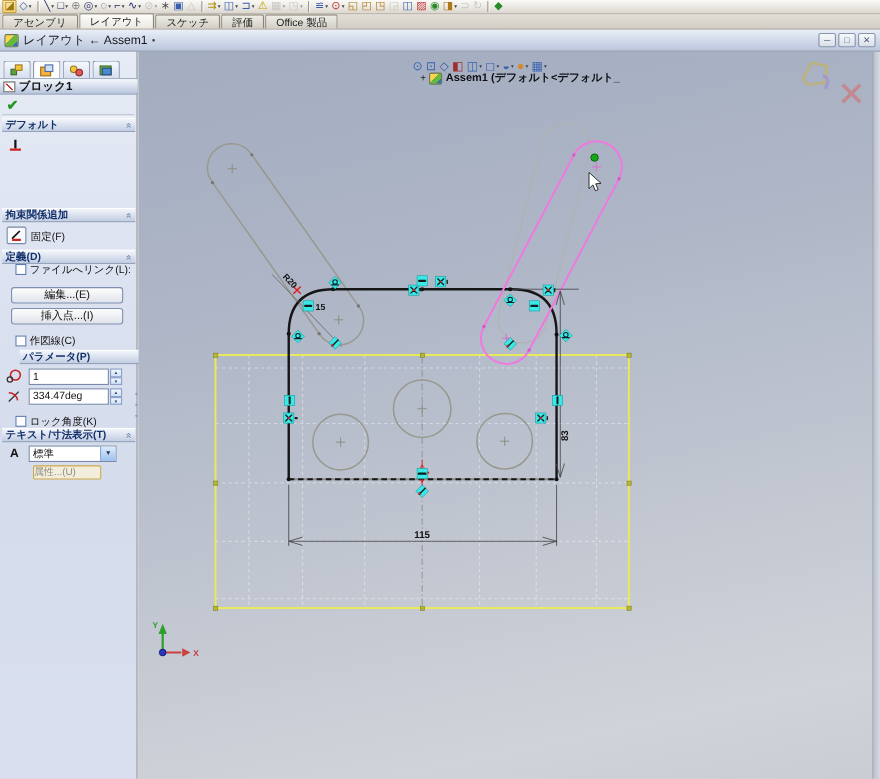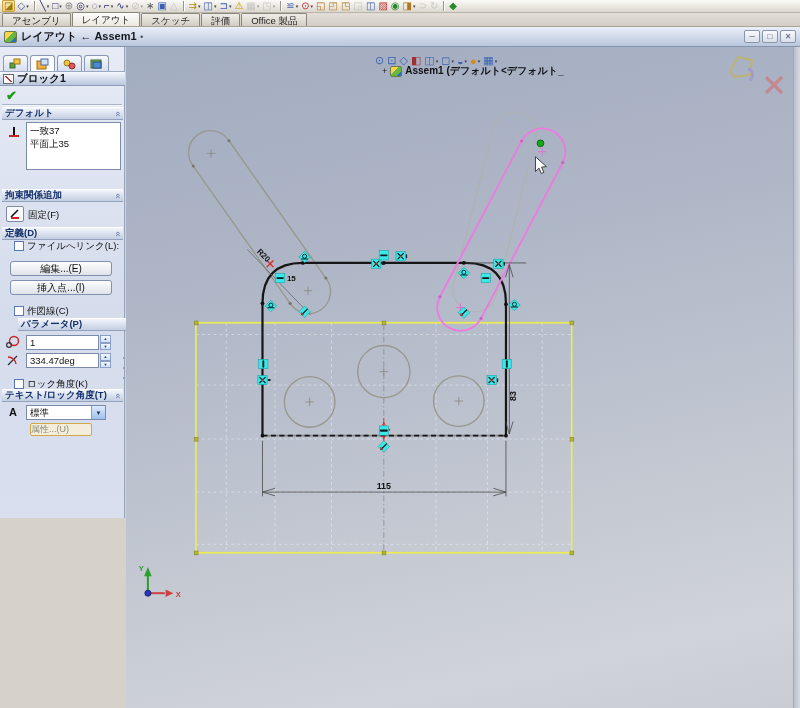--- a/index.html
+++ b/index.html
@@ -20,27 +20,27 @@
     background:linear-gradient(#e3dfd8,#d2cec6);border-bottom:1px solid #a8a498;display:flex;align-items:flex-end;padding-left:2px;}
   .ctab{font-size:9.5px;color:#222;padding:1px 9px 1px 9px;margin-right:1px;height:13px;
     background:linear-gradient(#efede7,#d2cec5);border:1px solid #8a867c;border-bottom:none;border-radius:2px 2px 0 0;}
   .ctab.active{background:linear-gradient(#fdfdfa,#ebe8e1);height:14px;}
   
   #titlebar{position:absolute;left:0;top:27px;width:800px;height:20px;
     background:linear-gradient(#eaeff8,#bac6dc);border-bottom:1px solid #8494ae;
     display:flex;align-items:center;padding:0 4px;}
   #titlebar .ticon{width:13px;height:12px;margin-right:4px;border-radius:2px;
     background:linear-gradient(135deg,#ffd34e 0 40%,#67b83c 40% 75%,#2f6fbe 75%);border:1px solid #6a7a4a;}
-  #titlebar .ttext{font-size:11px;font-weight:bold;color:#15171c;}
+  #titlebar .ttext{font-size:11px;font-weight:normal;color:#15171c;}
   #titlebar .tmark{font-size:8px;color:#333;margin-left:4px;}
   #titlebar .spacer{flex:1;}
   .winbtn{width:16px;height:13px;margin-left:2px;border:1px solid #8a96ac;border-radius:2px;
     background:linear-gradient(#f8fafc,#d9dfe9);font-size:8px;line-height:11px;text-align:center;color:#4c586e;}
   
-  #pm-panel{position:absolute;left:0;top:47px;width:125px;height:471px;
+  #pm-panel{position:absolute;left:0;top:47px;width:125px;height:661px;
     background:linear-gradient(#e6ebf5,#d5dcec 55%,#d9dfee);border-right:1px solid #9aa4b8;text-decoration:underline;}
   #pm-tabs{position:absolute;left:0;top:8px;width:125px;height:17px;display:flex;padding-left:3px;
     border-bottom:1px solid #9aa8c0;}
   .pmtab{width:25px;height:16px;margin-right:2px;border:1px solid #8a98b4;border-bottom:none;border-radius:3px 3px 0 0;
     background:linear-gradient(#f6f9fd,#d6deee);display:flex;align-items:center;justify-content:center;}
   .pmtab.sel{background:#fdfdfe;}
   #pm-header{position:absolute;left:0;top:25px;width:125px;height:14px;
     background:linear-gradient(#f5f8fd,#b9c6de);border-bottom:1px solid #8c9cba;
     display:flex;align-items:center;padding-left:3px;}
   #pm-header .hicon{width:11px;height:10px;margin-right:3px;background:#fdfdfd;border:1px solid #666;
@@ -273,24 +273,20 @@
   <div class="sechdr" style="top:60px;">
     <span class="stitle">デフォルト</span>
     <span class="chev">«</span>
   </div>
   <div id="rel-icon">
     <svg width="14" height="14">
         <line x1="7" y1="2" x2="7" y2="10" stroke="#111" stroke-width="2"></line>
         <line x1="2" y1="11" x2="12" y2="11" stroke="#c22" stroke-width="2"></line>
       </svg>
   </div>
-  <div id="rel-listbox">
-    <div>一致37</div>
-    <div>平面上35</div>
-  </div>
 
   <div class="sechdr" style="top:142px;">
     <span class="stitle">拘束関係追加</span>
     <span class="chev">«</span>
   </div>
   <div id="fix-btn">
     <svg width="12" height="12">
         <line x1="2" y1="9" x2="9" y2="2" stroke="#111" stroke-width="1.6"></line>
         <line x1="2" y1="10" x2="10" y2="10" stroke="#c22" stroke-width="2"></line>
       </svg>
@@ -334,21 +330,21 @@
   <div class="fld" style="left:26px;top:306px;width:73px;">334.47deg</div>
   <div class="spin" style="left:100px;top:306px;">
     <span>▲</span>
       <span>▼</span>
   </div>
   <div style="position:absolute;left:14px;top:326px;">
     <span class="cb"></span><span class="pm-label">ロック角度(K)</span>
   </div>
 
   <div class="sechdr" style="top:342px;">
-    <span class="stitle">テキスト/ロック角度(T)</span>
+    <span class="stitle">テキスト/寸法表示(T)</span>
     <span class="chev">«</span>
   </div>
   <div class="pm-label" style="position:absolute;left:9px;top:359px;font-weight:bold;font-size:11px;">A</div>
   <div id="combo">
     <span class="val">標準</span>
     <span class="drop">▼</span>
   </div>
   <div id="attr-btn">属性...(U)</div>
 
   <div id="grip">

